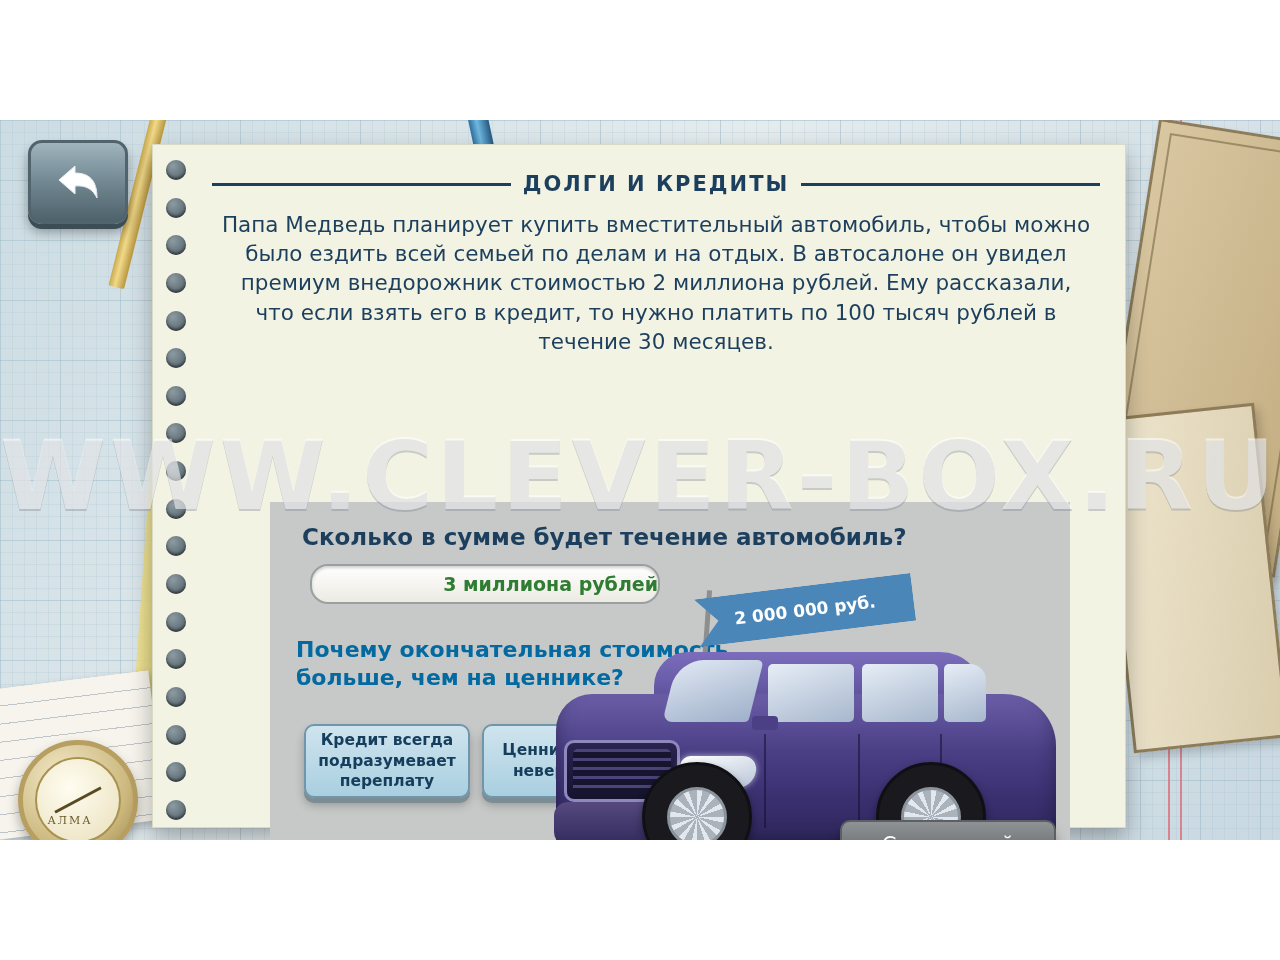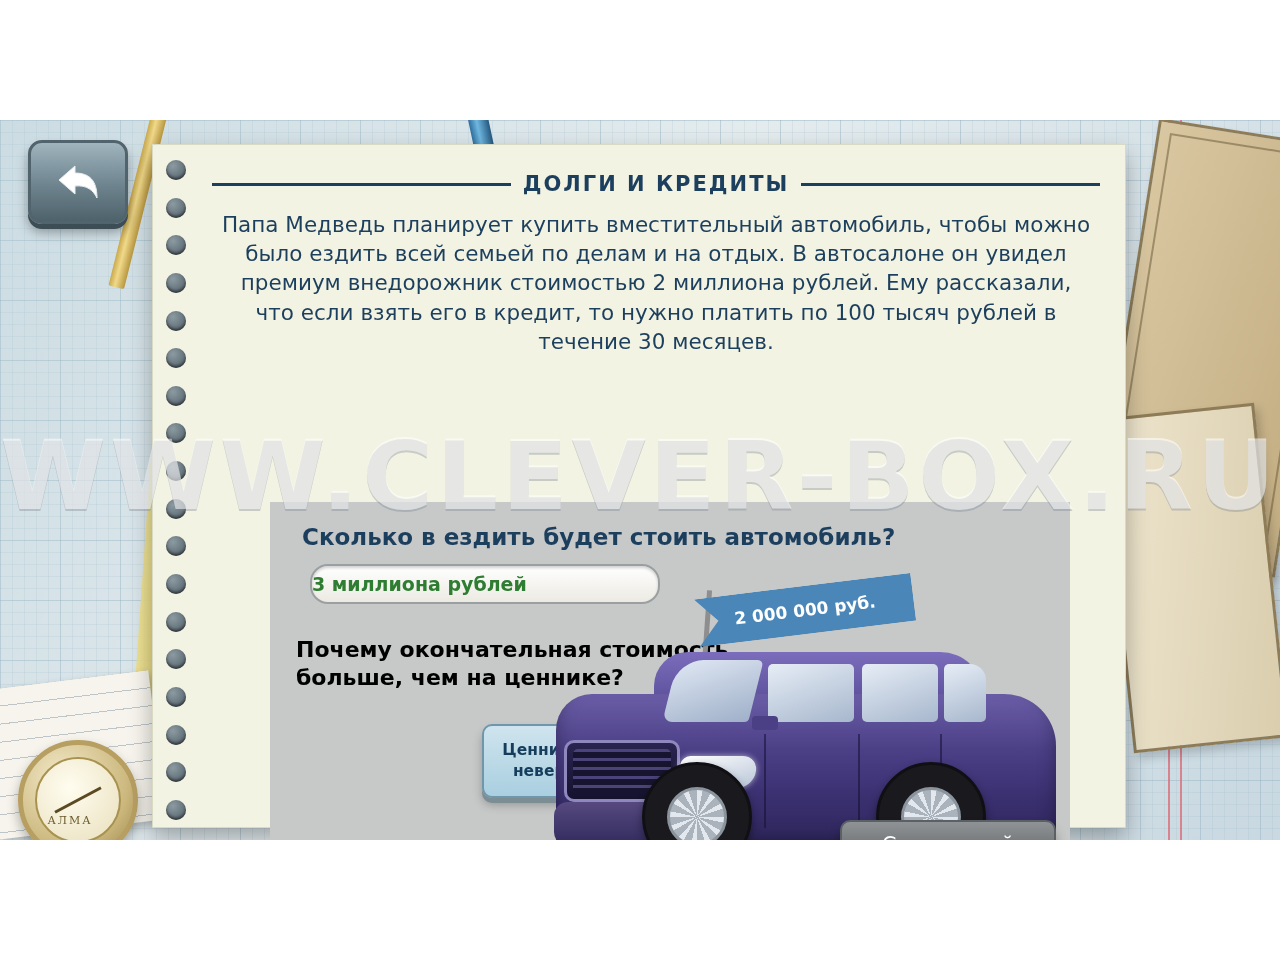--- a/index.html
+++ b/index.html
@@ -281,35 +281,35 @@
     left: 40px;
     top: 62px;
     width: 346px;
     height: 36px;
     border-radius: 18px;
     background: linear-gradient(180deg,#ffffff,#eceae2);
     border: 2px solid #9aa0a2;
     box-shadow: inset 0 2px 3px rgba(0,0,0,0.18);
     display: flex;
     align-items: center;
-    justify-content: flex-start;
+    justify-content: flex-end;
   }
   .answer-text {
     font-size: 19px;
     color: #2f7d32;
     font-weight: bold;
   }
   .q2 {
     position: absolute;
     left: 26px;
     top: 134px;
     width: 440px;
     font-size: 22px;
     font-weight: bold;
-    color: #000000;
+    color: #0369a1;
     line-height: 1.25;
   }
 
   .choice {
     position: absolute;
     top: 222px;
     border-radius: 10px;
     background: linear-gradient(180deg,#cfe4ee,#a9cfe0);
     border: 2px solid #6f96aa;
     box-shadow: 0 5px 0 #7d8d94, 0 7px 10px rgba(0,0,0,0.25);
@@ -588,28 +588,31 @@
         <div class="title-row">
           <div class="title-rule"></div>
           <div class="title-text">ДОЛГИ И КРЕДИТЫ</div>
           <div class="title-rule"></div>
         </div>
 
         <div class="story">Папа Медведь планирует купить вместительный автомобиль, чтобы можно было ездить всей семьей по делам и на отдых. В автосалоне он увидел премиум внедорожник стоимостью 2 миллиона рублей. Ему рассказали, что если взять его в кредит, то нужно платить по 100 тысяч рублей в течение 30 месяцев.</div>
 
         <div class="panel">
 
-          <div class="q1">Сколько в ездить будет стоить автомобиль?</div>
+          <div class="q1">Сколько в сумме будет течение автомобиль?</div>
 
           <div class="answer-field" title="Введите ответ">
             <span class="answer-text">3 миллиона рублей</span>
           </div>
 
           <div class="q2">Почему окончательная стоимость больше, чем на ценнике?</div>
 
+          <div class="choice c1">
+            <span>Кредит всегда подразумевает переплату</span>
+          </div>
           <div class="choice c2">
             <span>Ценник был неверный</span>
           </div>
 
           <div class="car-wrap">
             <div class="flag-pole"></div>
             <div class="price-flag">
               <span>2 000 000 руб.</span>
             </div>
 

